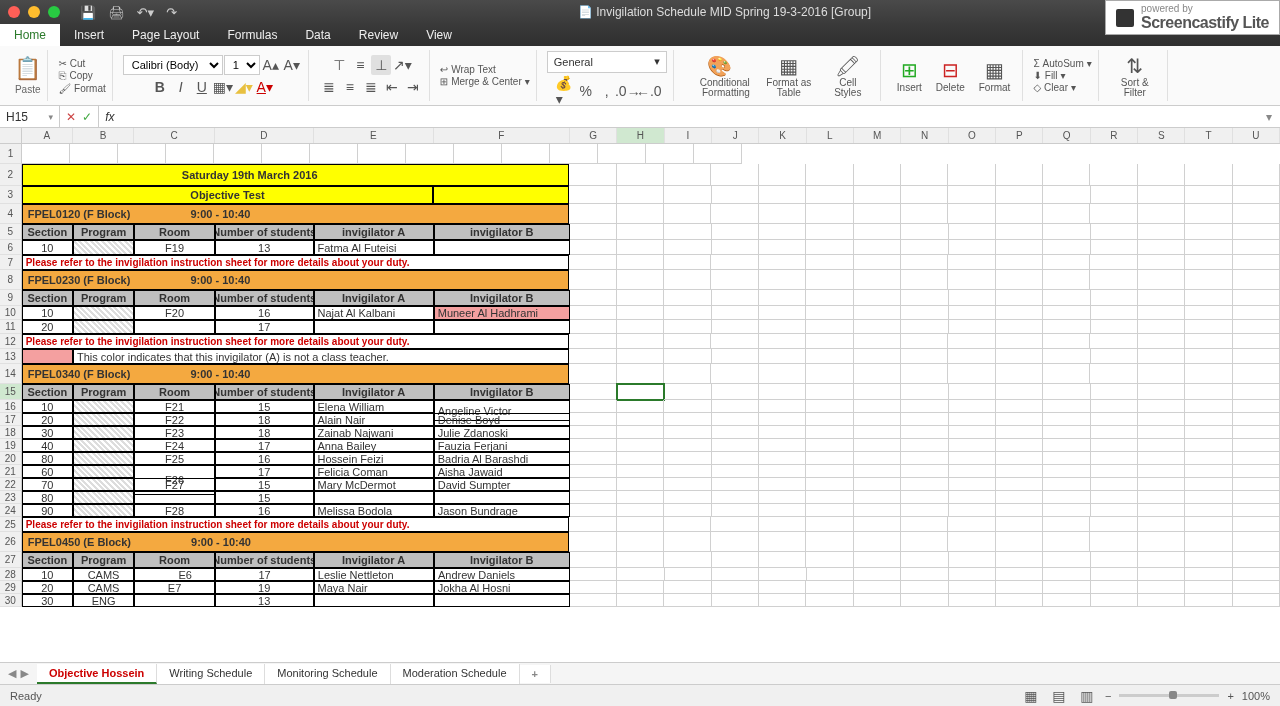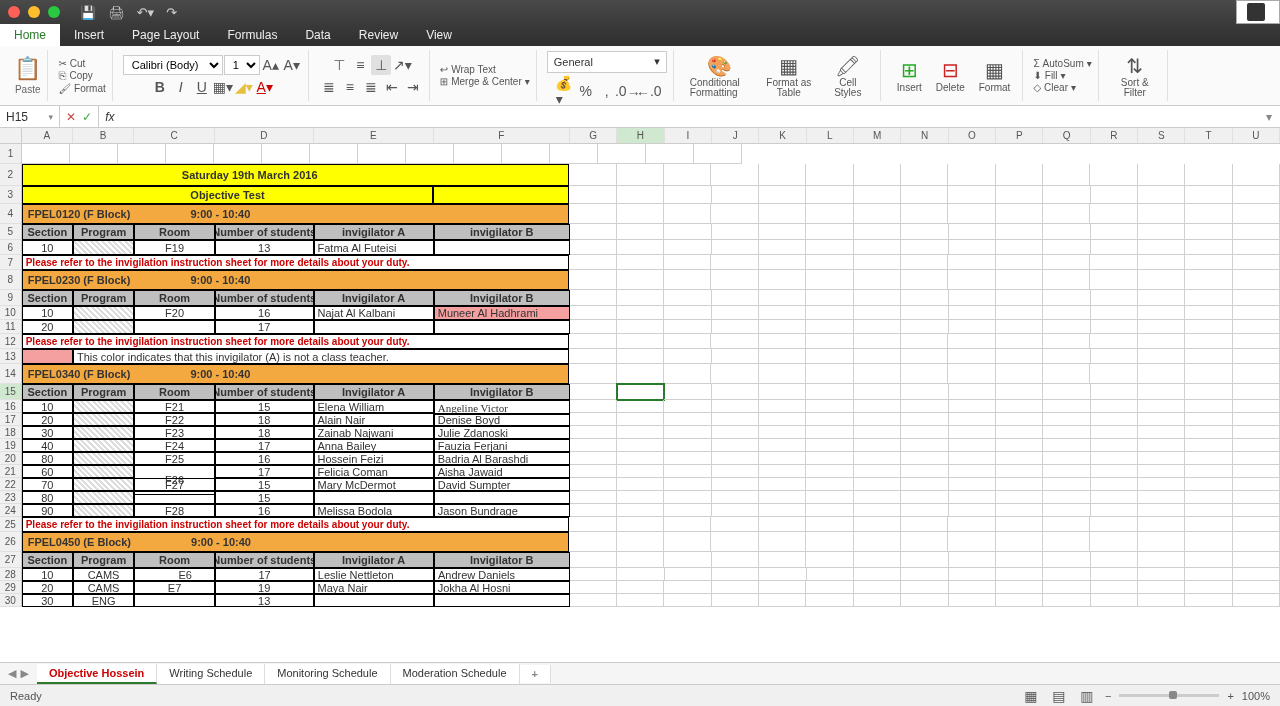--- a/index.html
+++ b/index.html
@@ -87,23 +87,28 @@
     <div class="tl red"></div>
     <div class="tl yel"></div>
     <div class="tl grn"></div>
   </div>
   <div class="tb-icons">
     <span class="tb-icon">💾</span>
     <span class="tb-icon">🖨</span>
     <span class="tb-icon">↶▾</span>
     <span class="tb-icon">↷</span>
   </div>
+  <div class="tb-title">📄 <span>Invigilation Schedule MID Spring 19-3-2016 [Group]</span></div>
 </div>
 <div class="watermark">
   <span class="wm-ico"></span>
+  <span style="display:inline-block; vertical-align:middle;">
+    <div class="wm-sub">powered by</div>
+    <div class="wm-main">Screencastify Lite</div>
+  </span>
 </div>
 
 <div class="ribbon-tabs" id="ribbon-tabs">
     <div class="rtab active">Home</div>
     <div class="rtab">Insert</div>
     <div class="rtab">Page Layout</div>
     <div class="rtab">Formulas</div>
     <div class="rtab">Data</div>
     <div class="rtab">Review</div>
     <div class="rtab">View</div>
@@ -187,21 +192,21 @@
       <span class="ricon">💰▾</span>
       <span class="ricon">%</span>
       <span class="ricon">,</span>
       <span class="ricon">.0→</span>
       <span class="ricon">←.0</span>
     </div>
   </div>
   <div class="rgroup row">
     <div class="big-btn">
         <div class="bi">🎨</div>
-        <div style="max-width:60px;white-space:normal;text-align:left;line-height:1;">Conditional Formatting</div>
+        <div style="max-width:60px;white-space:normal;text-align:right;line-height:1;">Conditional Formatting</div>
       </div>
     <div class="big-btn">
         <div class="bi">▦</div>
         <div style="max-width:50px;white-space:normal;text-align:center;line-height:1;">Format as Table</div>
       </div>
     <div class="big-btn">
         <div class="bi">🖍</div>
         <div style="max-width:40px;white-space:normal;text-align:center;line-height:1;">Cell Styles</div>
       </div>
   </div>
@@ -602,21 +607,21 @@
         <div class="cell" style="width: 48px; height: 16px;"></div>
         <div class="cell" style="width: 48px; height: 16px;"></div>
       </div>
       <div class="row" style="height: 13px;">
         <div class="rh" style="height: 13px;">16</div>
         <div class="cell c thick-b" style="width: 52px; height: 13px;">10</div>
         <div class="cell hatch thick-b" style="width: 62px; height: 13px;"></div>
         <div class="cell c thick-b" style="width: 82px; height: 13px;">F21</div>
         <div class="cell c thick-b" style="width: 100px; height: 13px;">15</div>
         <div class="cell thick-b" style="width: 122px; height: 13px;">Elena William</div>
-        <div class="cell thick-b" style="width: 138px; height: 15px; font-family: Liberation Serif, serif;">Angeline Victor</div>
+        <div class="cell thick-b" style="width: 138px; height: 21px;">Angeline Victor</div>
         <div class="cell" style="width: 48px; height: 13px;"></div>
         <div class="cell" style="width: 48px; height: 13px;"></div>
         <div class="cell" style="width: 48px; height: 13px;"></div>
         <div class="cell" style="width: 48px; height: 13px;"></div>
         <div class="cell" style="width: 48px; height: 13px;"></div>
         <div class="cell" style="width: 48px; height: 13px;"></div>
         <div class="cell" style="width: 48px; height: 13px;"></div>
         <div class="cell" style="width: 48px; height: 13px;"></div>
         <div class="cell" style="width: 48px; height: 13px;"></div>
         <div class="cell" style="width: 48px; height: 13px;"></div>

